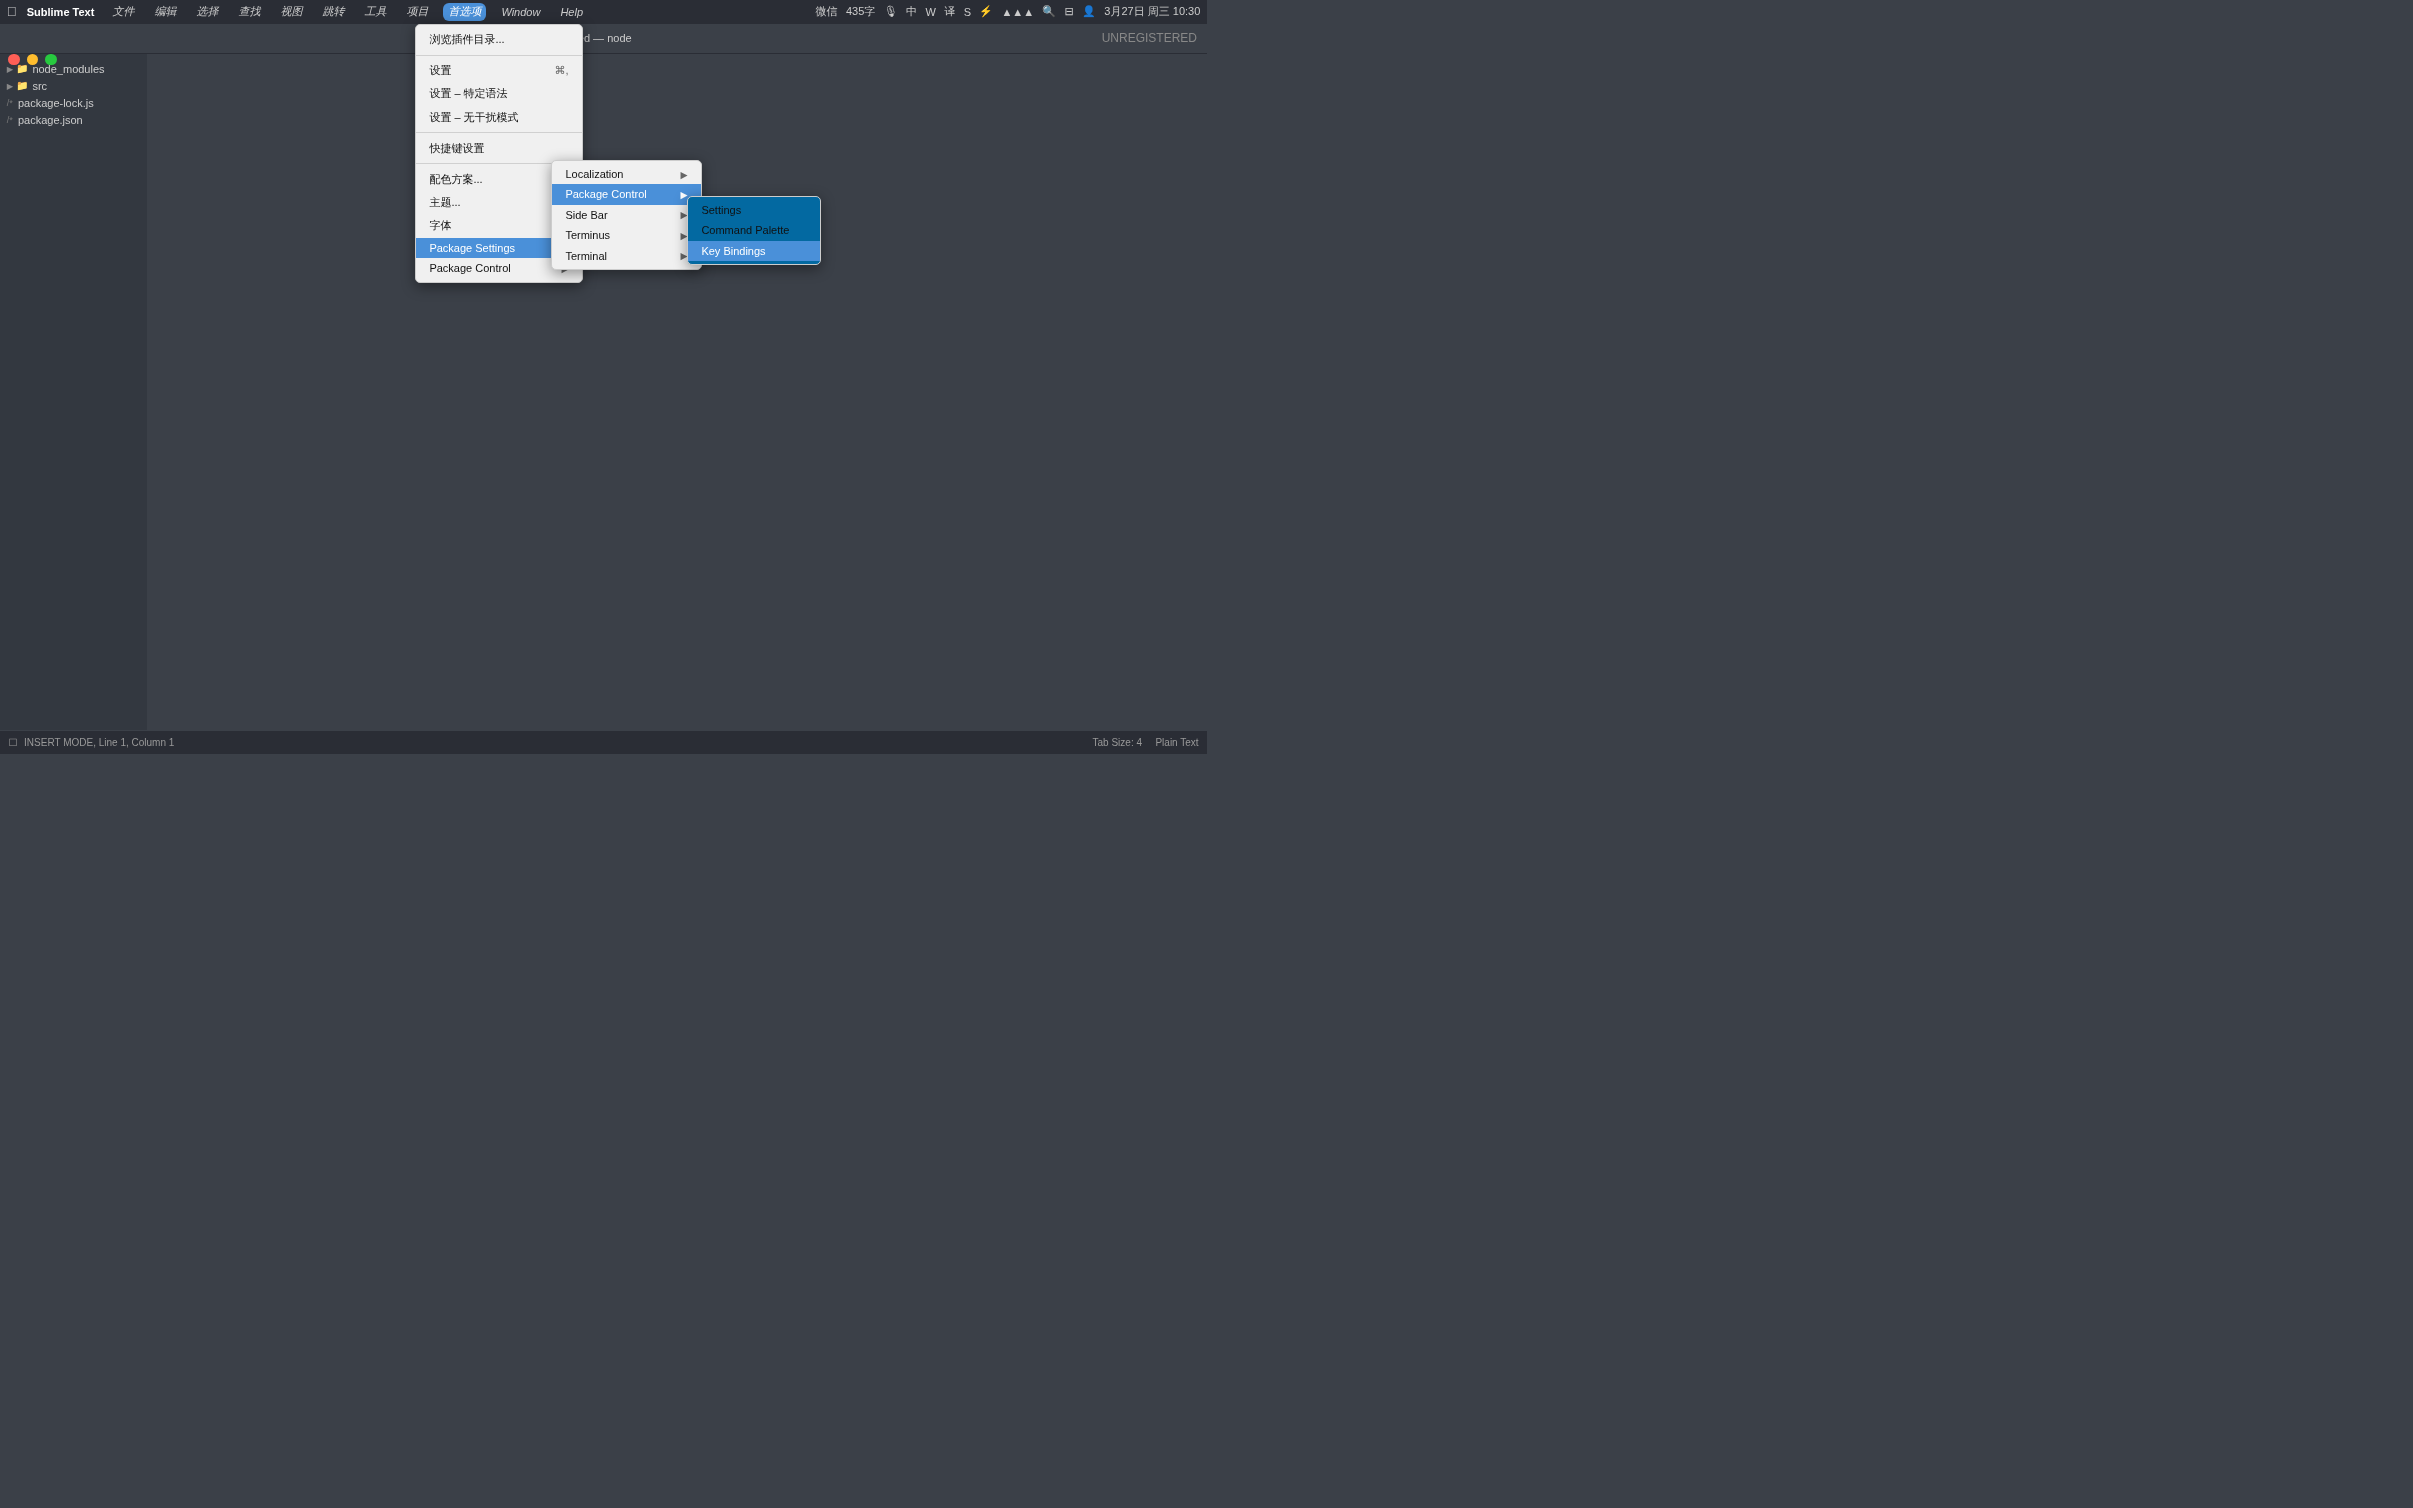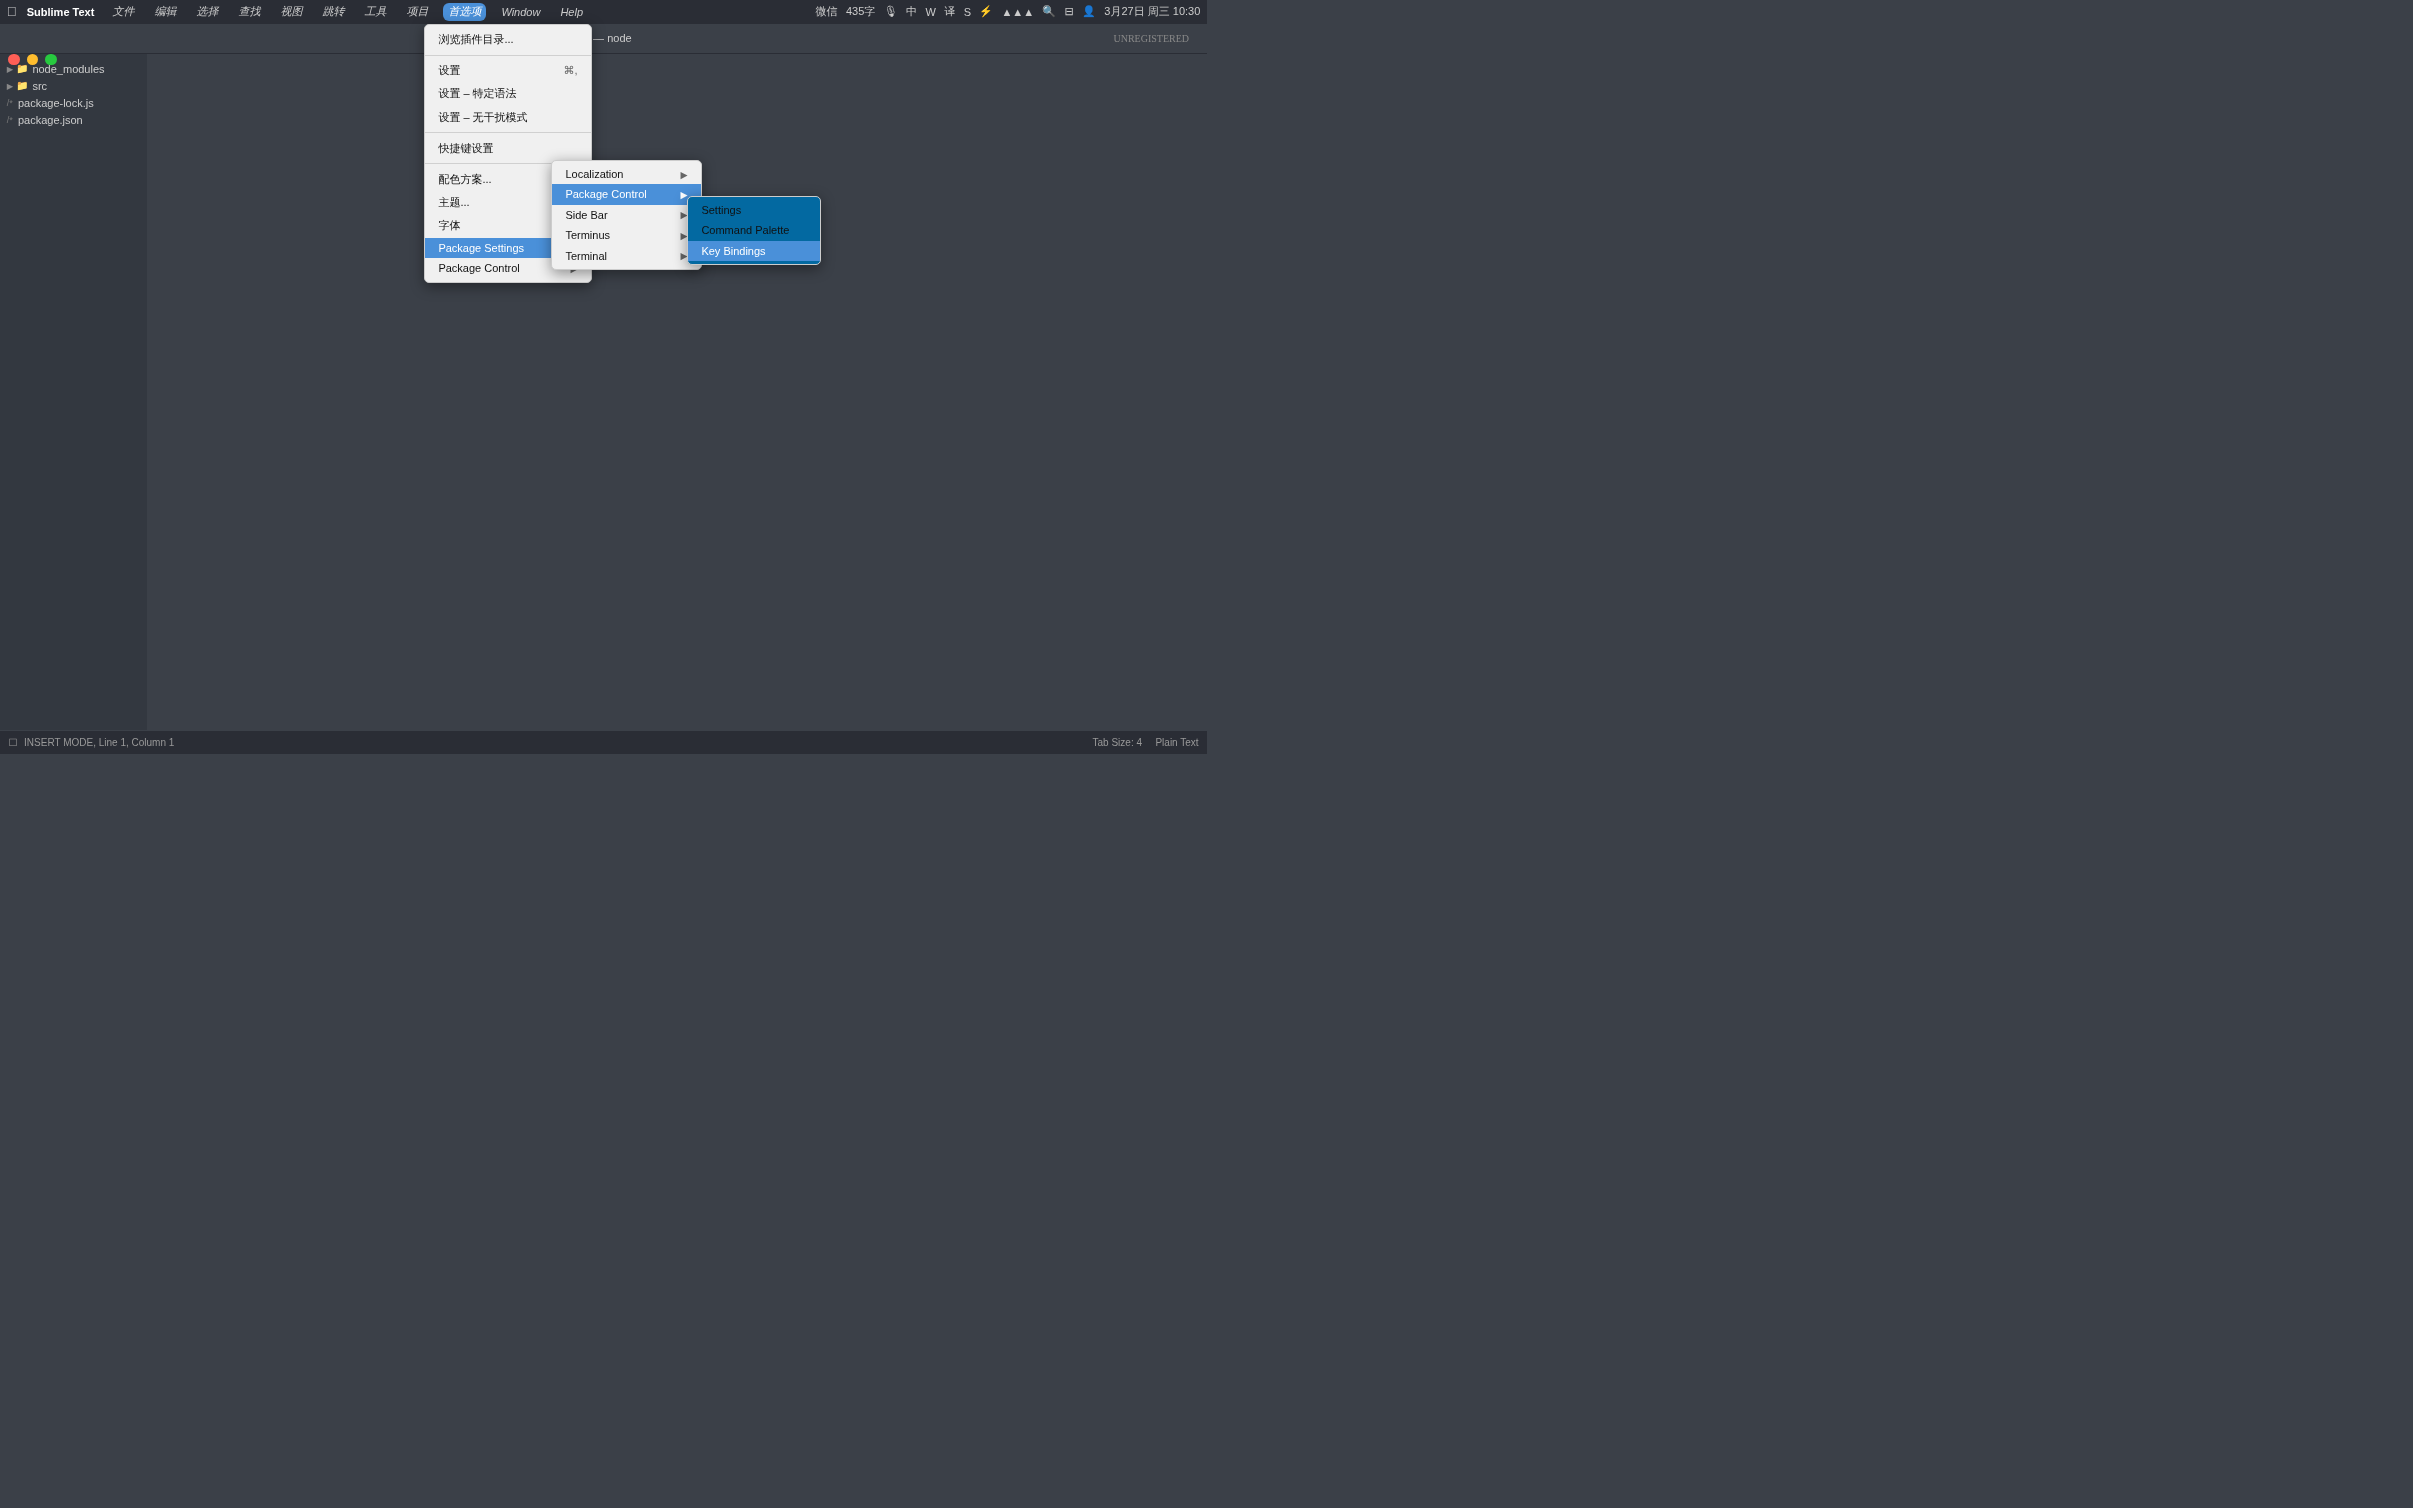--- a/index.html
+++ b/index.html
@@ -100,24 +100,23 @@
       position: relative;
     }
 
     .titlebar-title {
       font-size: 11px;
       color: #ccc;
     }
 
     .titlebar-unregistered {
       position: absolute;
-      right: 18px;
-      font-size: 10px;
+      right: 10px;
+      font-size: 12px;
       color: #888;
-      font-family: Liberation Serif, serif;
     }
 
     
     .main-layout {
       display: flex;
       width: 100%;
       height: calc(754px - 54px - 23.5px);
     }
 
     
@@ -195,21 +194,21 @@
       position: absolute;
       top: 23.5px;
       left: 0;
       z-index: 500;
     }
 
     
     .menu-level1 {
       position: absolute;
       top: 0;
-      left: 424px;
+      left: 415px;
       background-color: #f0f0f0;
       border: 0.8px solid #ccc;
       border-radius: 5px;
       padding: 3.4px 0;
       min-width: 168px;
       box-shadow: 0 3.4px 13.4px rgba(0,0,0,0.4);
     }
 
     .menu-item {
       display: flex;

